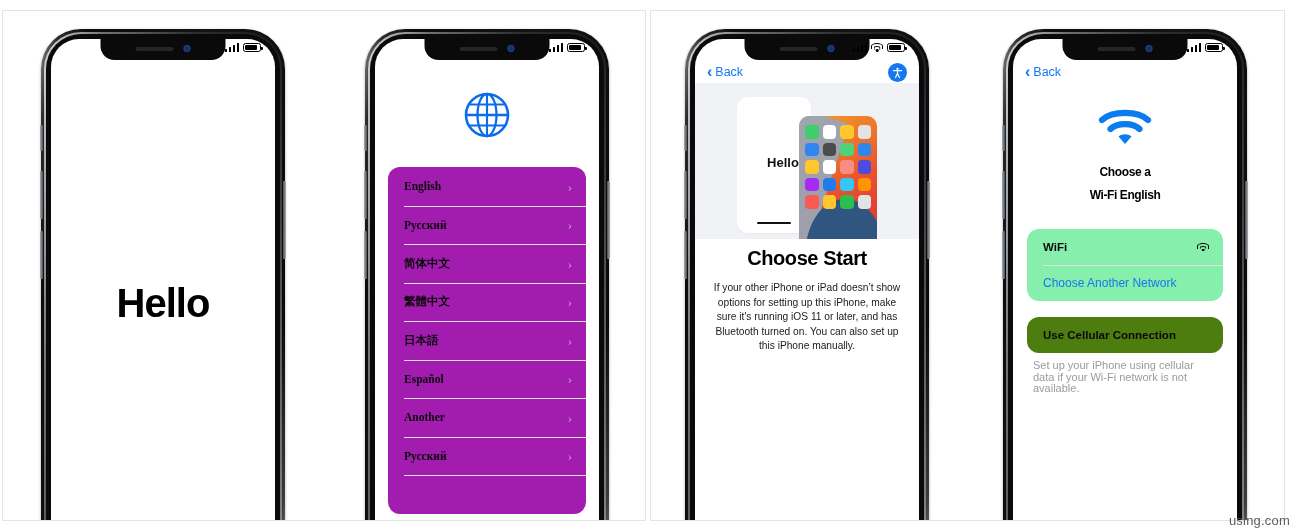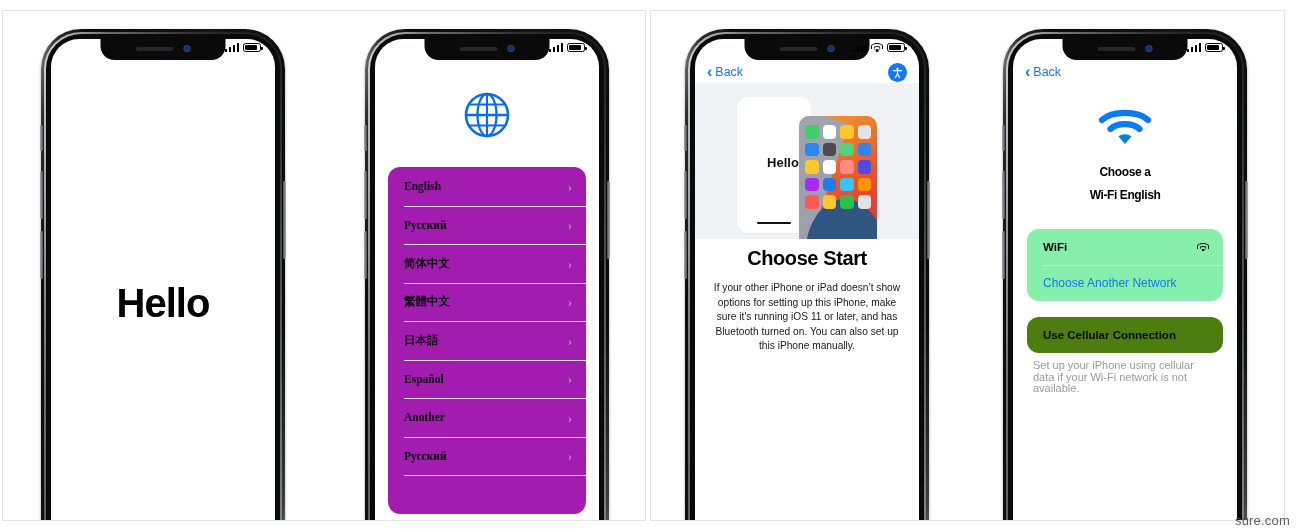--- a/index.html
+++ b/index.html
@@ -485,14 +485,14 @@
         </div>
 
         <div class="cell-group">
           <div class="cell-row">Use Cellular Connection</div>
         </div>
         <div class="cell-note">Set up your iPhone using cellular data if your Wi-Fi network is not available.</div>
       </div>
     </div>
   </div>
 
-  <div class="watermark">sure.com</div>
+  <div class="watermark">using.com</div>
 </div>
 
 </body></html>

